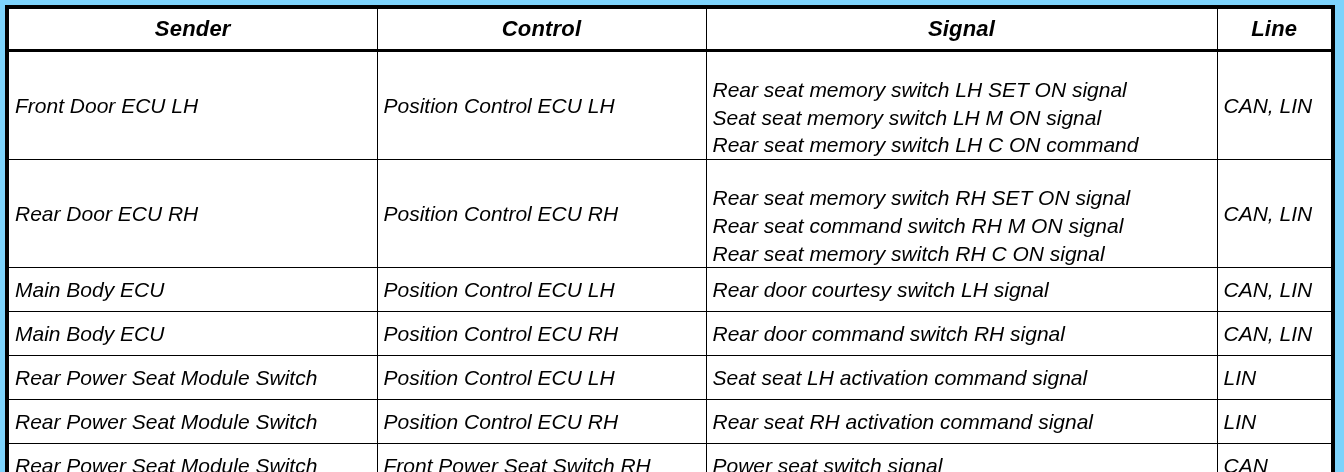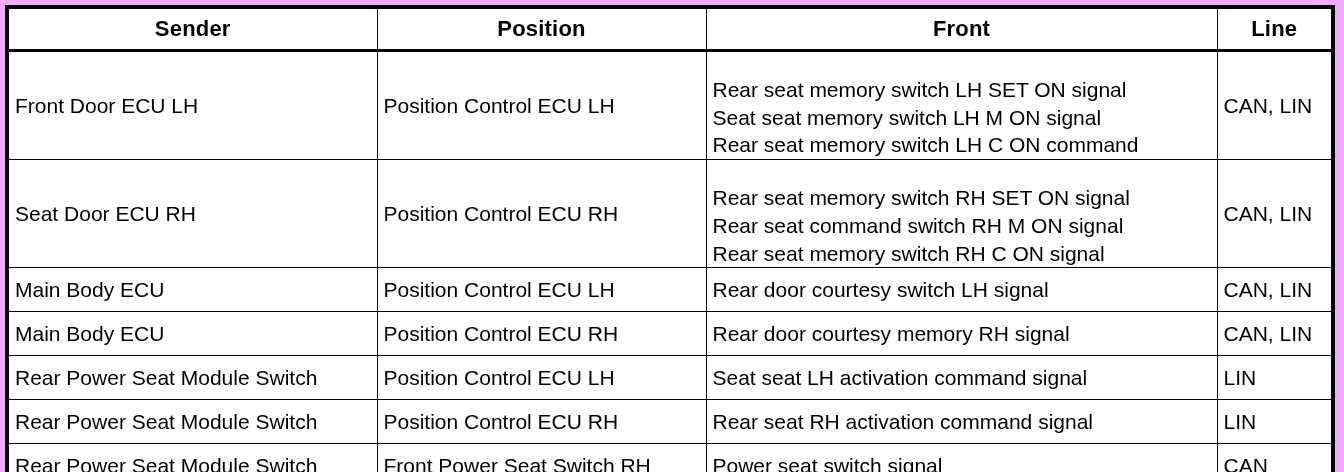--- a/index.html
+++ b/index.html
@@ -12,21 +12,22 @@
     height: 472px;
     font-family: "Liberation Sans", sans-serif;
     color: #000000;
     overflow: hidden;
   }
 
   .sheet {
     position: relative;
     width: 1344px;
     height: 472px;
-    background: #f0abfc;
+    background: #7dd3fc;
+    font-style: italic;
   }
 
   table.signal-table {
     position: absolute;
     left: 5px;
     top: 5px;
     width: 1326px;
     border-collapse: collapse;
     table-layout: fixed;
     background: #ffffff;
@@ -95,22 +96,22 @@
     <colgroup>
       <col class="col-sender">
       <col class="col-receiver">
       <col class="col-signal">
       <col class="col-line">
     </colgroup>
 
     <thead>
       <tr>
         <th>Sender</th>
-        <th>Position</th>
-        <th>Front</th>
+        <th>Control</th>
+        <th>Signal</th>
         <th>Line</th>
       </tr>
     </thead>
 
     <tbody>
 
       <tr class="row-tall">
         <td>
           <span class="cell-text">Front Door ECU LH</span>
         </td>
@@ -124,21 +125,21 @@
             <span class="sig-line">Rear seat memory switch LH C ON command</span>
           </span>
         </td>
         <td>
           <span class="cell-text">CAN, LIN</span>
         </td>
       </tr>
 
       <tr class="row-tall">
         <td>
-          <span class="cell-text">Seat Door ECU RH</span>
+          <span class="cell-text">Rear Door ECU RH</span>
         </td>
         <td>
           <span class="cell-text">Position Control ECU RH</span>
         </td>
         <td>
           <span class="cell-text multi">
             <span class="sig-line">Rear seat memory switch RH SET ON signal</span>
             <span class="sig-line">Rear seat command switch RH M ON signal</span>
             <span class="sig-line">Rear seat memory switch RH C ON signal</span>
           </span>
@@ -164,21 +165,21 @@
       </tr>
 
       <tr class="row-std">
         <td>
           <span class="cell-text">Main Body ECU</span>
         </td>
         <td>
           <span class="cell-text">Position Control ECU RH</span>
         </td>
         <td>
-          <span class="cell-text">Rear door courtesy memory RH signal</span>
+          <span class="cell-text">Rear door command switch RH signal</span>
         </td>
         <td>
           <span class="cell-text">CAN, LIN</span>
         </td>
       </tr>
 
       <tr class="row-std">
         <td>
           <span class="cell-text">Rear Power Seat Module Switch</span>
         </td>

